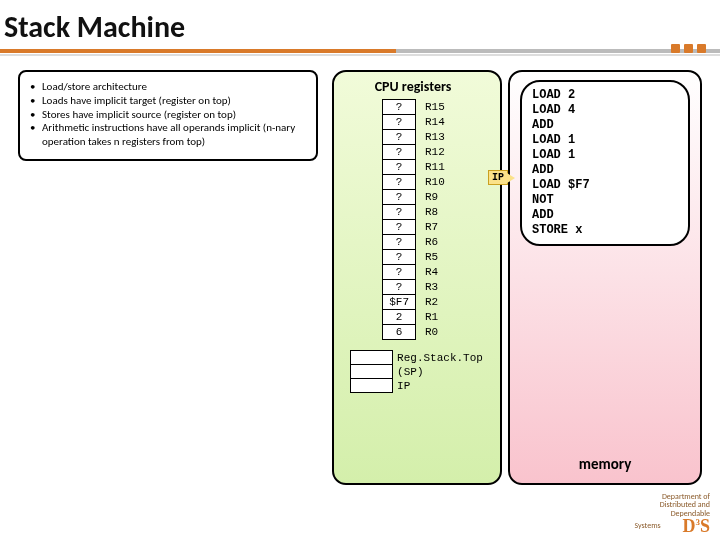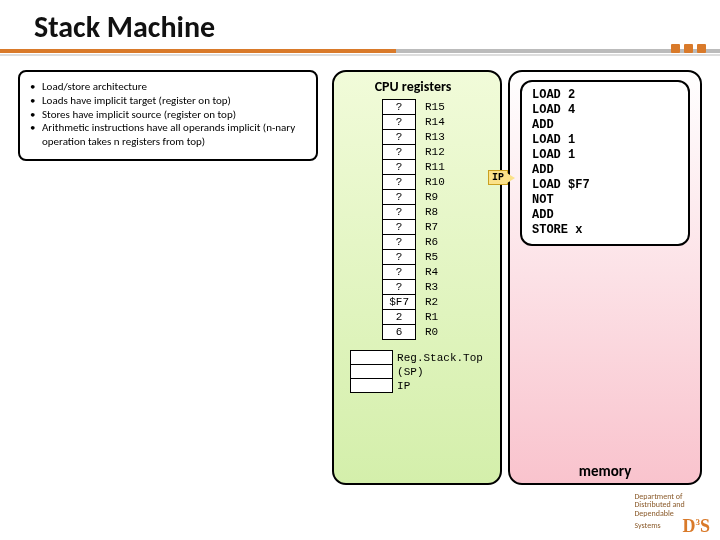--- a/index.html
+++ b/index.html
@@ -4,21 +4,21 @@
 <style>
   * { box-sizing: border-box; margin: 0; padding: 0; }
   body {
     width: 720px; height: 540px;
     font-family: Calibri, Arial, sans-serif;
     background: #fff;
     position: relative;
     overflow: hidden;
   }
   .title-bar {
-    padding: 8px 18px 0 34px;
+    padding: 8px 18px 0 4px;
   }
   .title-bar h1 {
     font-size: 30px; font-weight: 700; color: #111;
   }
   .accent {
     margin-top: 4px;
     height: 4px;
     background: linear-gradient(to right,#d97a2a 0 55%, #bbb 55% 100%);
   }
   .accent2 { height:2px; background:#ddd; margin-top:1px; }
@@ -72,43 +72,43 @@
   }
   .extra td.box { border:1px solid #000; width:42px; height:14px; background:#fff; }
   .extra td.lbl { border:none; padding-left:4px; text-align:left; }
   .mem {
     position:absolute; top:14px; left:508px;
     width: 194px; height: 415px;
     border: 2px solid #000; border-radius: 14px;
     background: linear-gradient(#fff,#f9c3cd);
   }
   .memlabel {
-    position:absolute; bottom:3px; width:100%; text-align:center;
+    position:absolute; bottom:10px; width:100%; text-align:center;
     font-size:15px; font-weight:700;
   }
   .code {
     position:absolute; top:8px; left:10px; right:10px;
-    border:2px solid #000; border-radius:12px; background:#fff;
+    border:2px solid #000; border-radius:20px; background:#fff;
     padding:6px 10px;
     font-family:"Courier New",monospace; font-size:12px; font-weight:700;
     line-height:1.25;
   }
   .ip-arrow {
     position:absolute; top:114px; left:488px;
     font-family:"Courier New",monospace; font-size:10px; font-weight:700;
     background:#fbe28a; border:1px solid #caa020;
     padding:1px 3px;
   }
   .ip-arrow::after {
     content:""; position:absolute; right:-8px; top:2px;
     border-left:8px solid #fbe28a; border-top:5px solid transparent; border-bottom:5px solid transparent;
   }
   .footer {
     position:absolute; right:10px; bottom:4px;
-    font-size:8px; color:#8a5a2a; text-align:left; line-height:1.05;
+    font-size:8px; color:#8a5a2a; text-align:right; line-height:1.05;
   }
   .footer .logo {
     display:inline-block; vertical-align:middle; margin-left:20px;
     font-weight:900; font-size:18px; color:#d97a2a; font-family:Liberation Serif, serif;
     position:relative;
   }
   .footer .logo sup { font-size:9px; color:#d97a2a; }
 </style>
 </head>
 <body>

